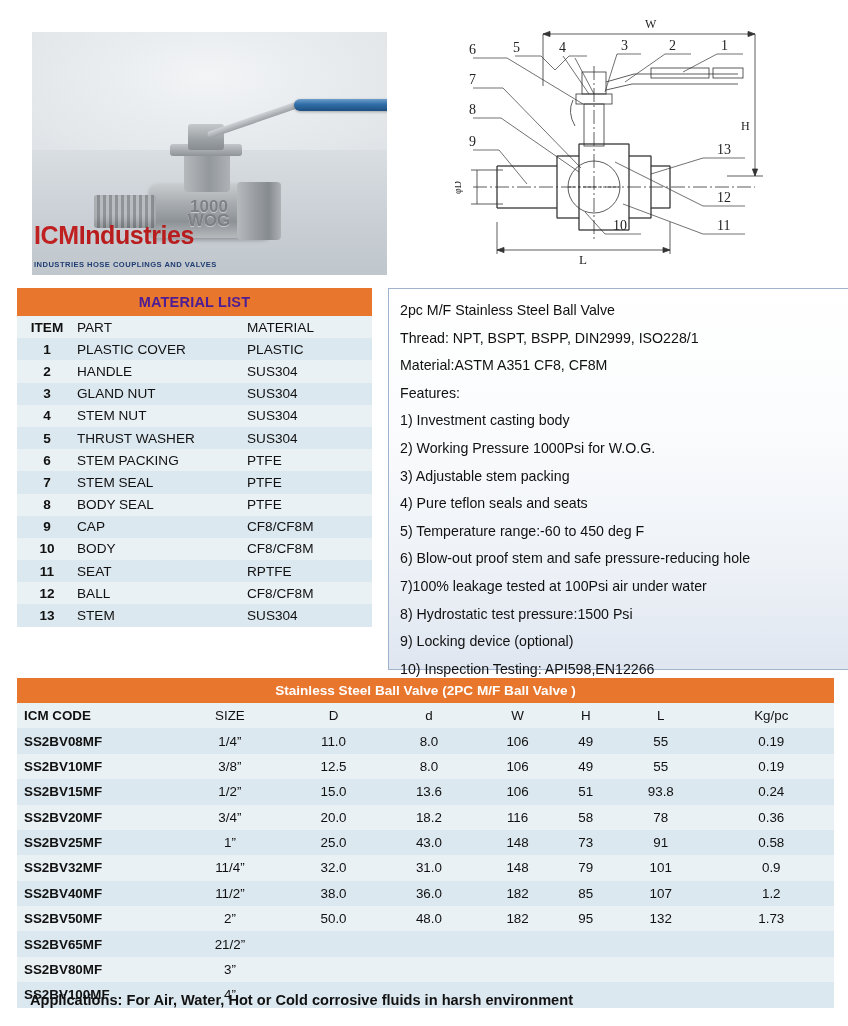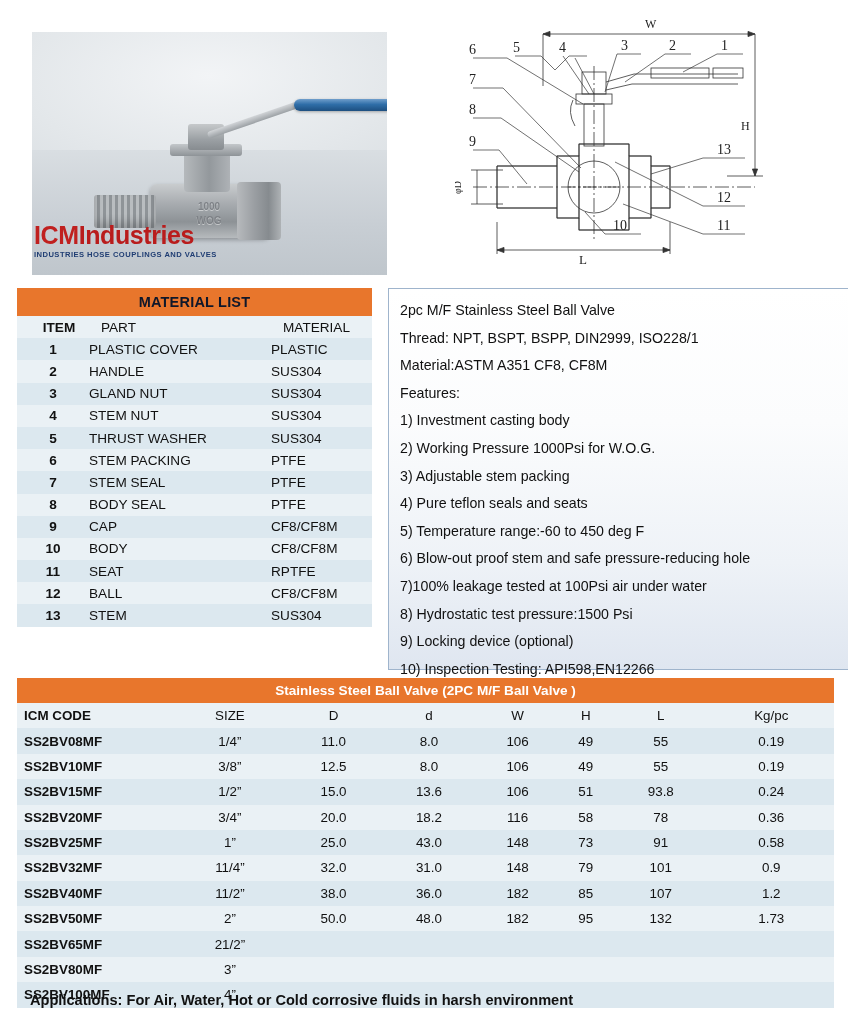--- a/index.html
+++ b/index.html
@@ -55,42 +55,42 @@
     background:linear-gradient(180deg,#d2d5d8,#9ba0a4);
     transform:rotate(-19deg);transform-origin:0 50%;border-radius:3px;
   }
   .v-grip{
     position:absolute;left:262px;top:67px;width:100px;height:12px;border-radius:6px;
     background:linear-gradient(180deg,#6f9ecb 0%,#2f6ea8 45%,#1d4f80 100%);
     box-shadow:0 1px 3px rgba(0,0,0,.3);
   }
   .v-mark{
     position:absolute;left:150px;top:168px;width:54px;height:30px;
-    color:#7d8186;font-size:10px;font-weight:bold;line-height:14px;text-align:center;
+    color:#7d8186;font-size:17px;font-weight:bold;line-height:14px;text-align:center;
     text-shadow:0 1px 0 rgba(255,255,255,.45);
   }
 
   .logo{position:absolute;left:34px;top:222px;width:240px;}
   .logo-main{font-size:25px;font-weight:bold;letter-spacing:-.4px;line-height:27px;}
   .logo-icm{color:#C0201F;}
   .logo-ind{color:#b91c1c;}
-  .logo-tag{font-size:7.6px;color:#1F3D73;letter-spacing:.45px;margin-top:1px;font-weight:bold;}
+  .logo-tag{font-size:7.6px;color:#1F3D73;letter-spacing:.45px;margin-top:11px;font-weight:bold;}
 
   .drawing{position:absolute;left:455px;top:8px;width:388px;height:262px;}
   .drawing svg{display:block;}
 
   
   .matlist{position:absolute;left:17px;top:288px;width:355px;}
   .ml-head{
-    background:#E8762C;color:#0f172a;text-align:center;font-weight:bold;font-size:14.5px;
+    background:#E8762C;color:#4c1d95;text-align:center;font-weight:bold;font-size:14.5px;
     padding:6px 0 6px;letter-spacing:.2px;
   }
   .ml-table{width:100%;border-collapse:collapse;font-size:13.6px;}
   .ml-table td{padding:3.6px 0;}
-  .ml-table tr.hdr td{font-weight:bold;padding-left:12px;}
+  .ml-table tr.hdr td{font-weight:bold;}
   .ml-table tr:nth-child(odd){background:#EAF1F5;}
   .ml-table tr:nth-child(even){background:#DCE8EF;}
   .c-item{width:60px;text-align:center;font-weight:bold;}
   .c-part{width:170px;}
   .c-mat{}
   .ml-table tr.hdr .c-item{font-weight:bold;}
   .ml-table tr.hdr .c-part,.ml-table tr.hdr .c-mat{font-weight:normal;}
 
   
   .descbox{

